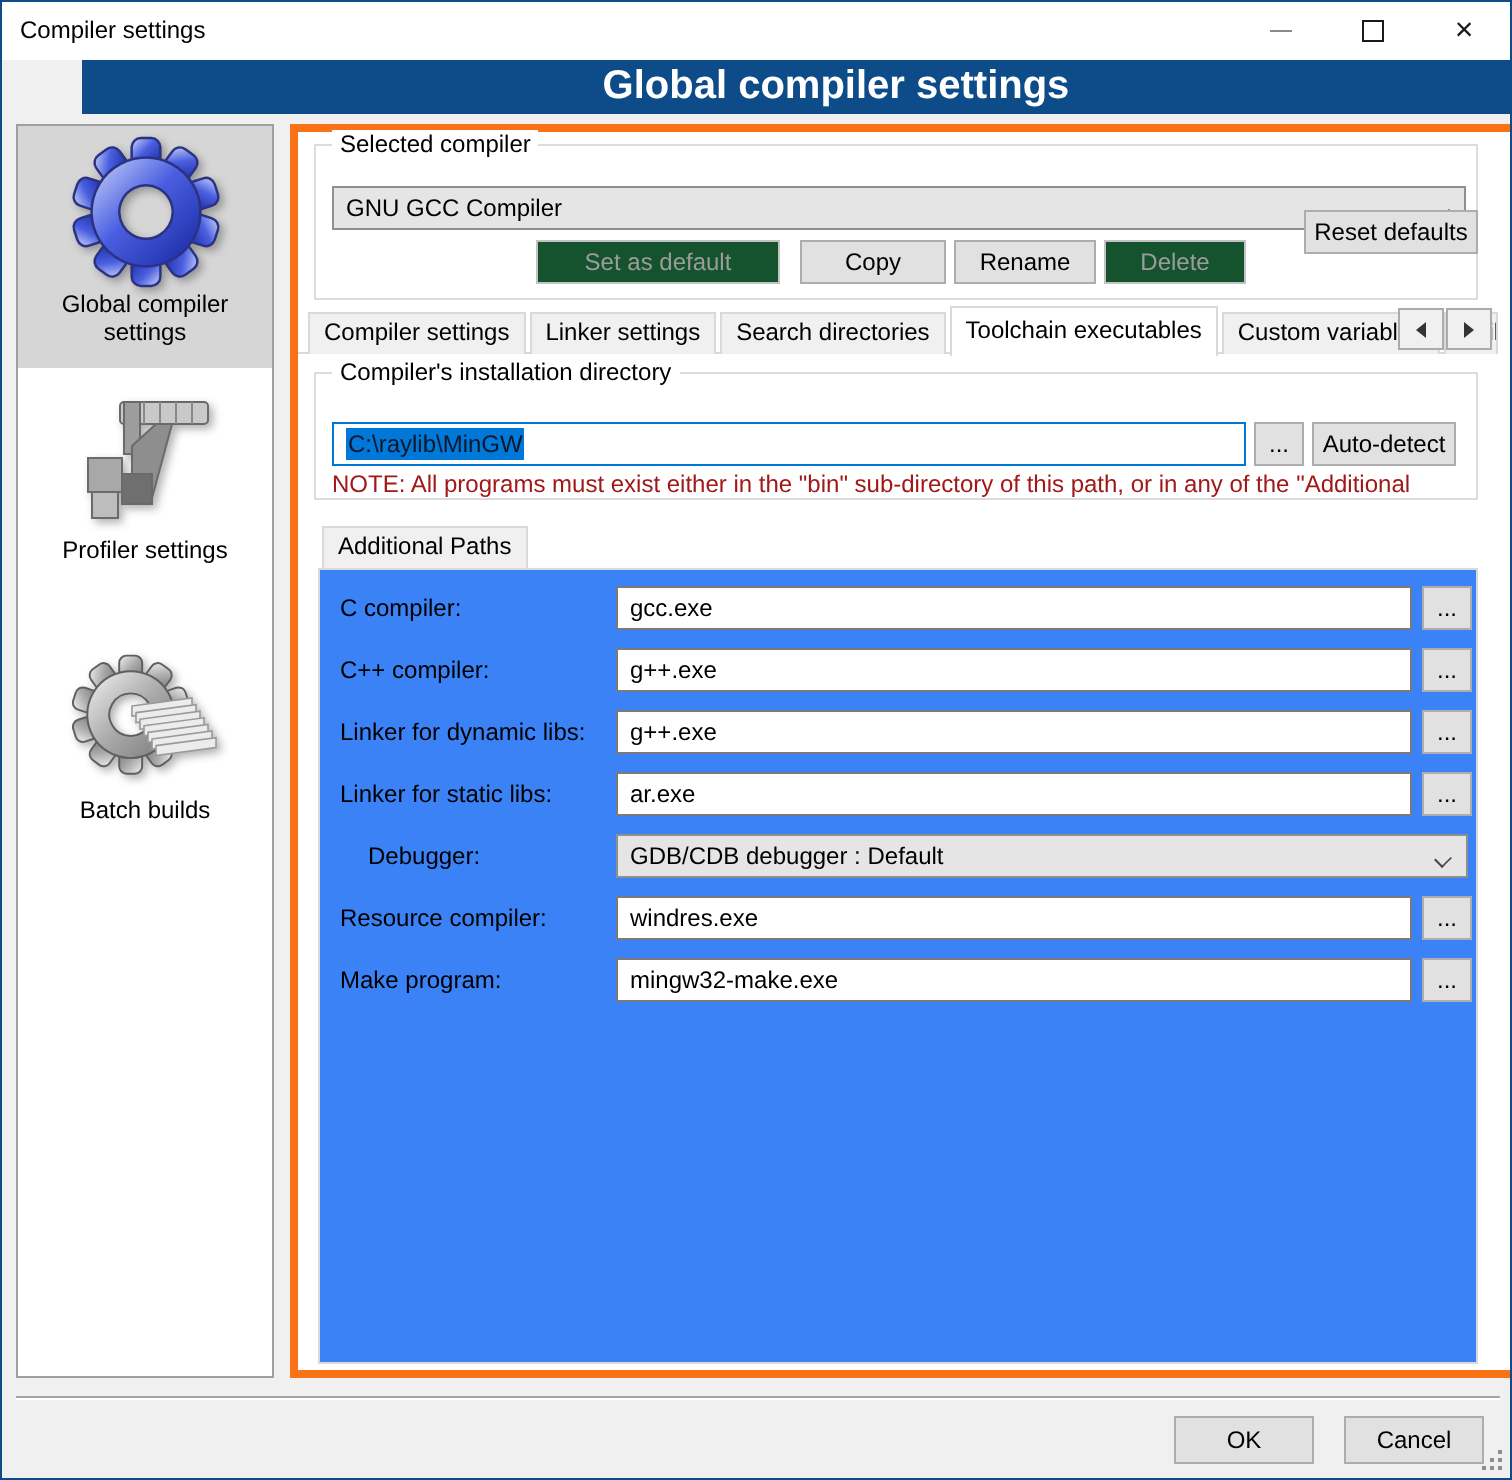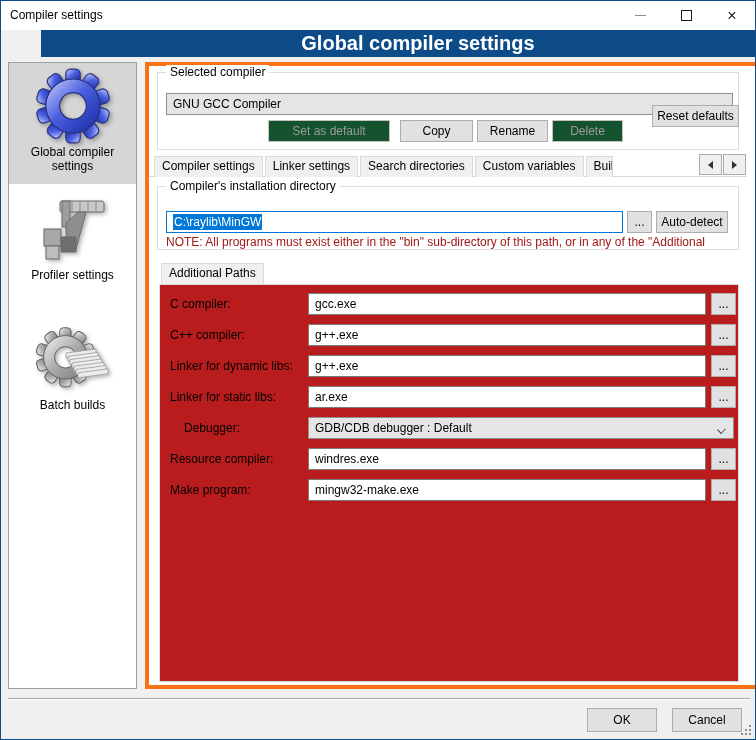--- a/index.html
+++ b/index.html
@@ -51,26 +51,26 @@
   .tab.clipped{width:27px;overflow:hidden;padding-right:0;}
   .striprule{position:absolute;height:1px;background:#d9d9d9;}
   .arrow-btn{position:absolute;width:23px;height:21px;box-sizing:border-box;background:#f0f0f0;
     border:1px solid #ababab;display:flex;align-items:center;justify-content:center;}
   .tri-l{width:0;height:0;border-top:4px solid transparent;border-bottom:4px solid transparent;border-right:5px solid #333;}
   .tri-r{width:0;height:0;border-top:4px solid transparent;border-bottom:4px solid transparent;border-left:5px solid #333;}
   
   .tfield{position:absolute;box-sizing:border-box;height:22px;background:#fff;border:1px solid #7a7a7a;
     line-height:20px;padding-left:6px;white-space:nowrap;overflow:hidden;}
   .tfield.focused{border:1px solid #0078d7;}
-  .sel{background:#0078d7;color:#ffffff;padding:1px 1px;}
+  .sel{background:#0078d7;color:#0f172a;padding:1px 1px;}
   .note{position:absolute;color:#a01818;font-size:12px;white-space:nowrap;overflow:hidden;}
   .flabel{position:absolute;line-height:22px;font-size:12px;}
   
   #innerpage{position:absolute;left:10px;top:218px;width:580px;height:398px;box-sizing:border-box;
-    background:#b91c1c;border:1px solid #d9d9d9;}
+    background:#3b82f6;border:1px solid #d9d9d9;}
   
   .sepline{position:absolute;left:7px;width:742px;height:1px;background:#a5a5a5;}
   .sepline2{position:absolute;left:7px;width:742px;height:1px;background:#fff;}
   .footbtn{position:absolute;box-sizing:border-box;width:70px;height:24px;background:#e1e1e1;
     border:1px solid #adadad;text-align:center;line-height:22px;}
   #grip{position:absolute;right:3px;bottom:3px;}
 </style>
 </head>
 <body>
 
@@ -190,20 +190,21 @@
       <div class="btn" style="left:319px;top:47px;width:71px;">Rename</div>
       <div class="btn disabled" style="left:394px;top:47px;width:71px;">Delete</div>
       <div class="btn" style="left:494px;top:32px;width:87px;">Reset defaults</div>
     </div>
 
     <div class="striprule" style="left:0;top:110px;width:598px;"></div>
     <div class="tabstrip" style="left:5px;top:88px;height:23px;">
       <div class="tab">Compiler settings</div>
       <div class="tab">Linker settings</div>
       <div class="tab">Search directories</div>
+      <div class="tab active">Toolchain executables</div>
       <div class="tab">Custom variables</div>
       <div class="tab clipped">Build options</div>
     </div>
     <div class="arrow-btn" style="left:550px;top:88px;">
         <span class="tri-l"></span>
       </div>
     <div class="arrow-btn" style="left:574px;top:88px;">
         <span class="tri-r"></span>
       </div>
 

